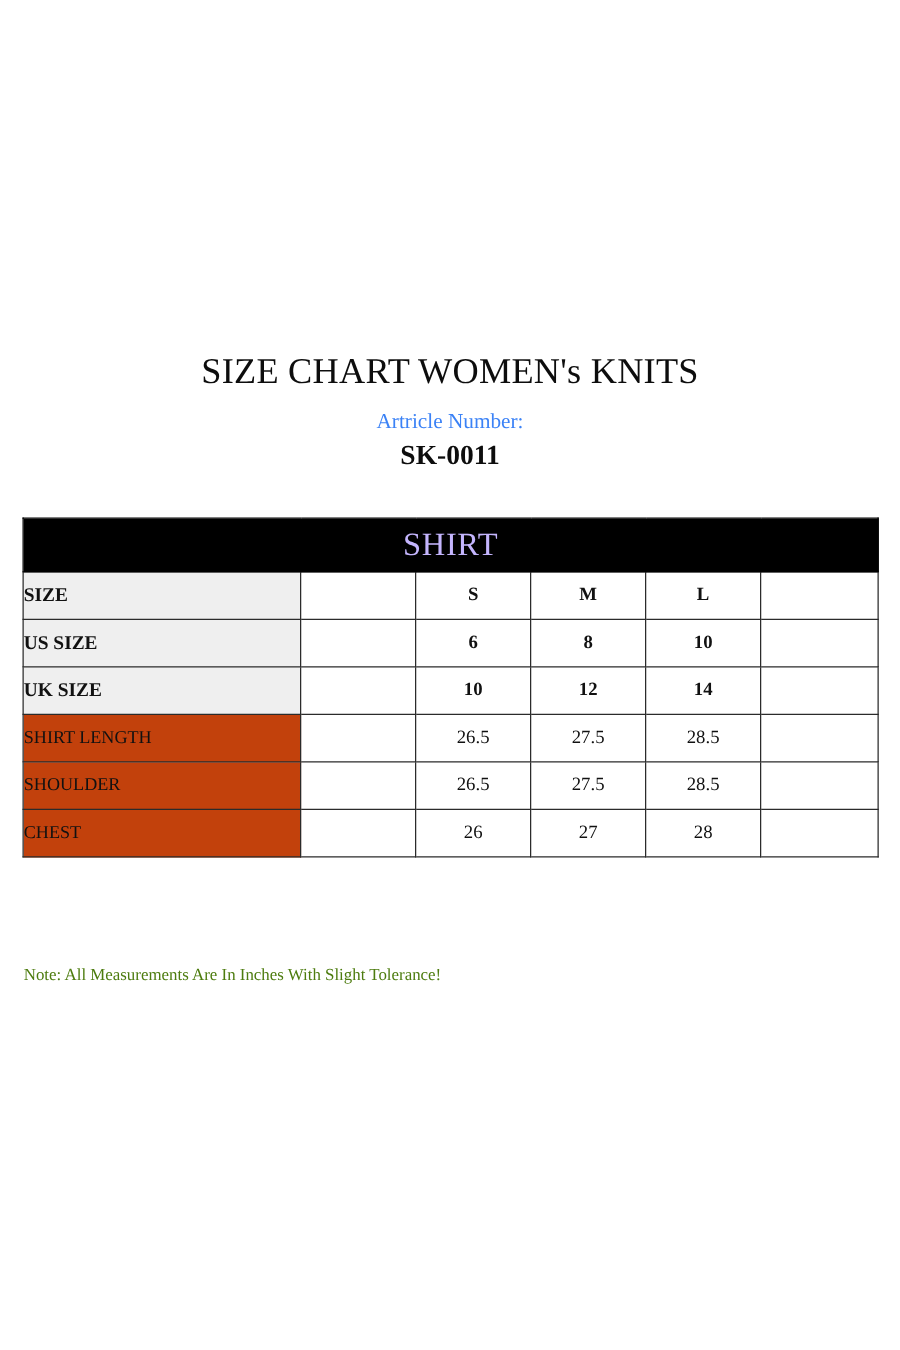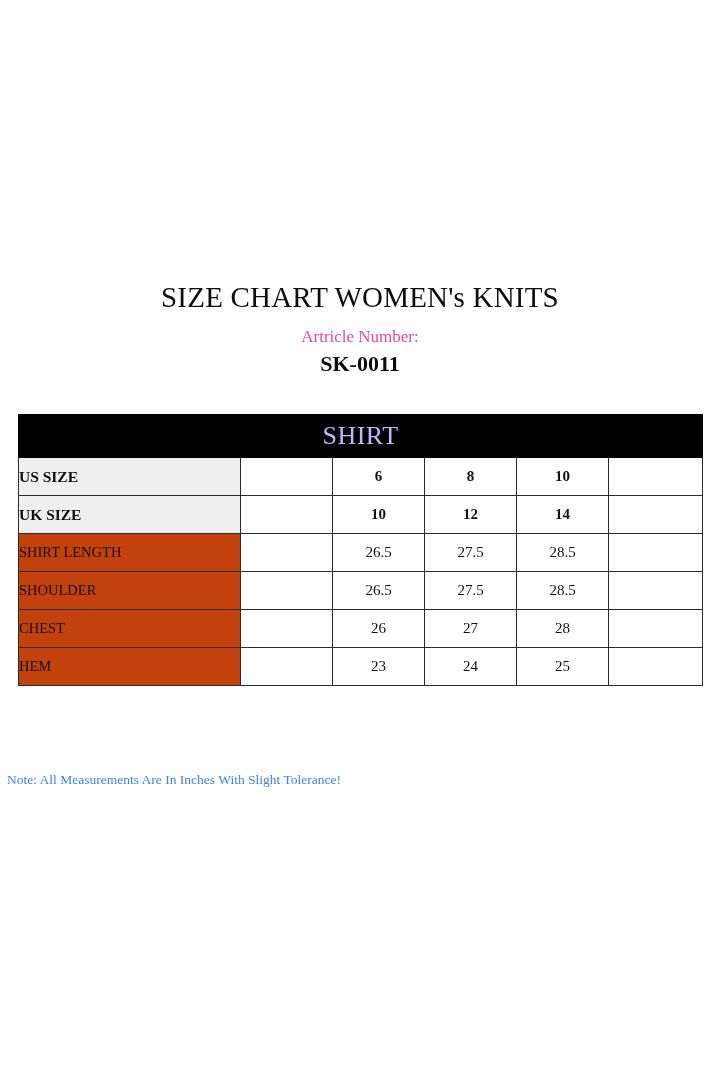--- a/index.html
+++ b/index.html
@@ -35,21 +35,21 @@
   .main-title {
     font-size: 29px;
     letter-spacing: 0.2px;
     color: #0d0d0d;
     line-height: 1.1;
   }
 
   .article-label {
     margin-top: 13px;
     font-size: 17px;
-    color: #ec4899;
+    color: #3b82f6;
   }
 
   .article-number {
     margin-top: 4px;
     font-size: 22px;
     font-weight: bold;
     color: #0d0d0d;
   }
 
   .table-wrap {
@@ -120,24 +120,24 @@
     font-size: 15px;
   }
 
   .col-label { width: 222px; }
   .col-blank { width: 92px; }
   .col-size  { width: 92px; }
   .col-tail  { width: 94px; }
 
   .note {
     position: absolute;
-    left: 7px;
+    left: 19px;
     top: 772px;
     font-size: 13.5px;
-    color: #3b82f6;
+    color: #4d7c0f;
   }
 </style>
 </head>
 <body>
 
 <div class="page">
 
   <div class="title-block">
     <div class="main-title">SIZE CHART WOMEN's KNITS</div>
     <div class="article-label">Artricle Number:</div>
@@ -152,20 +152,28 @@
         <col class="col-size">
         <col class="col-size">
         <col class="col-size">
         <col class="col-tail">
       </colgroup>
       <tbody>
         <tr>
           <td class="banner-cell" colspan="6">SHIRT</td>
         </tr>
 
+        <tr class="head-row">
+          <td class="label">SIZE</td>
+          <td class="val"></td>
+          <td class="val">S</td>
+          <td class="val">M</td>
+          <td class="val">L</td>
+          <td class="val"></td>
+        </tr>
 
         <tr class="head-row">
           <td class="label">US SIZE</td>
           <td class="val"></td>
           <td class="val">6</td>
           <td class="val">8</td>
           <td class="val">10</td>
           <td class="val"></td>
         </tr>
 
@@ -198,28 +206,20 @@
 
         <tr class="data-row">
           <td class="label">CHEST</td>
           <td class="val"></td>
           <td class="val">26</td>
           <td class="val">27</td>
           <td class="val">28</td>
           <td class="val"></td>
         </tr>
 
-        <tr class="data-row">
-          <td class="label">HEM</td>
-          <td class="val"></td>
-          <td class="val">23</td>
-          <td class="val">24</td>
-          <td class="val">25</td>
-          <td class="val"></td>
-        </tr>
 
       </tbody>
     </table>
   </div>
 
   <div class="note">Note: All Measurements Are In Inches With Slight Tolerance!</div>
 
 </div>
 
 </body></html>

